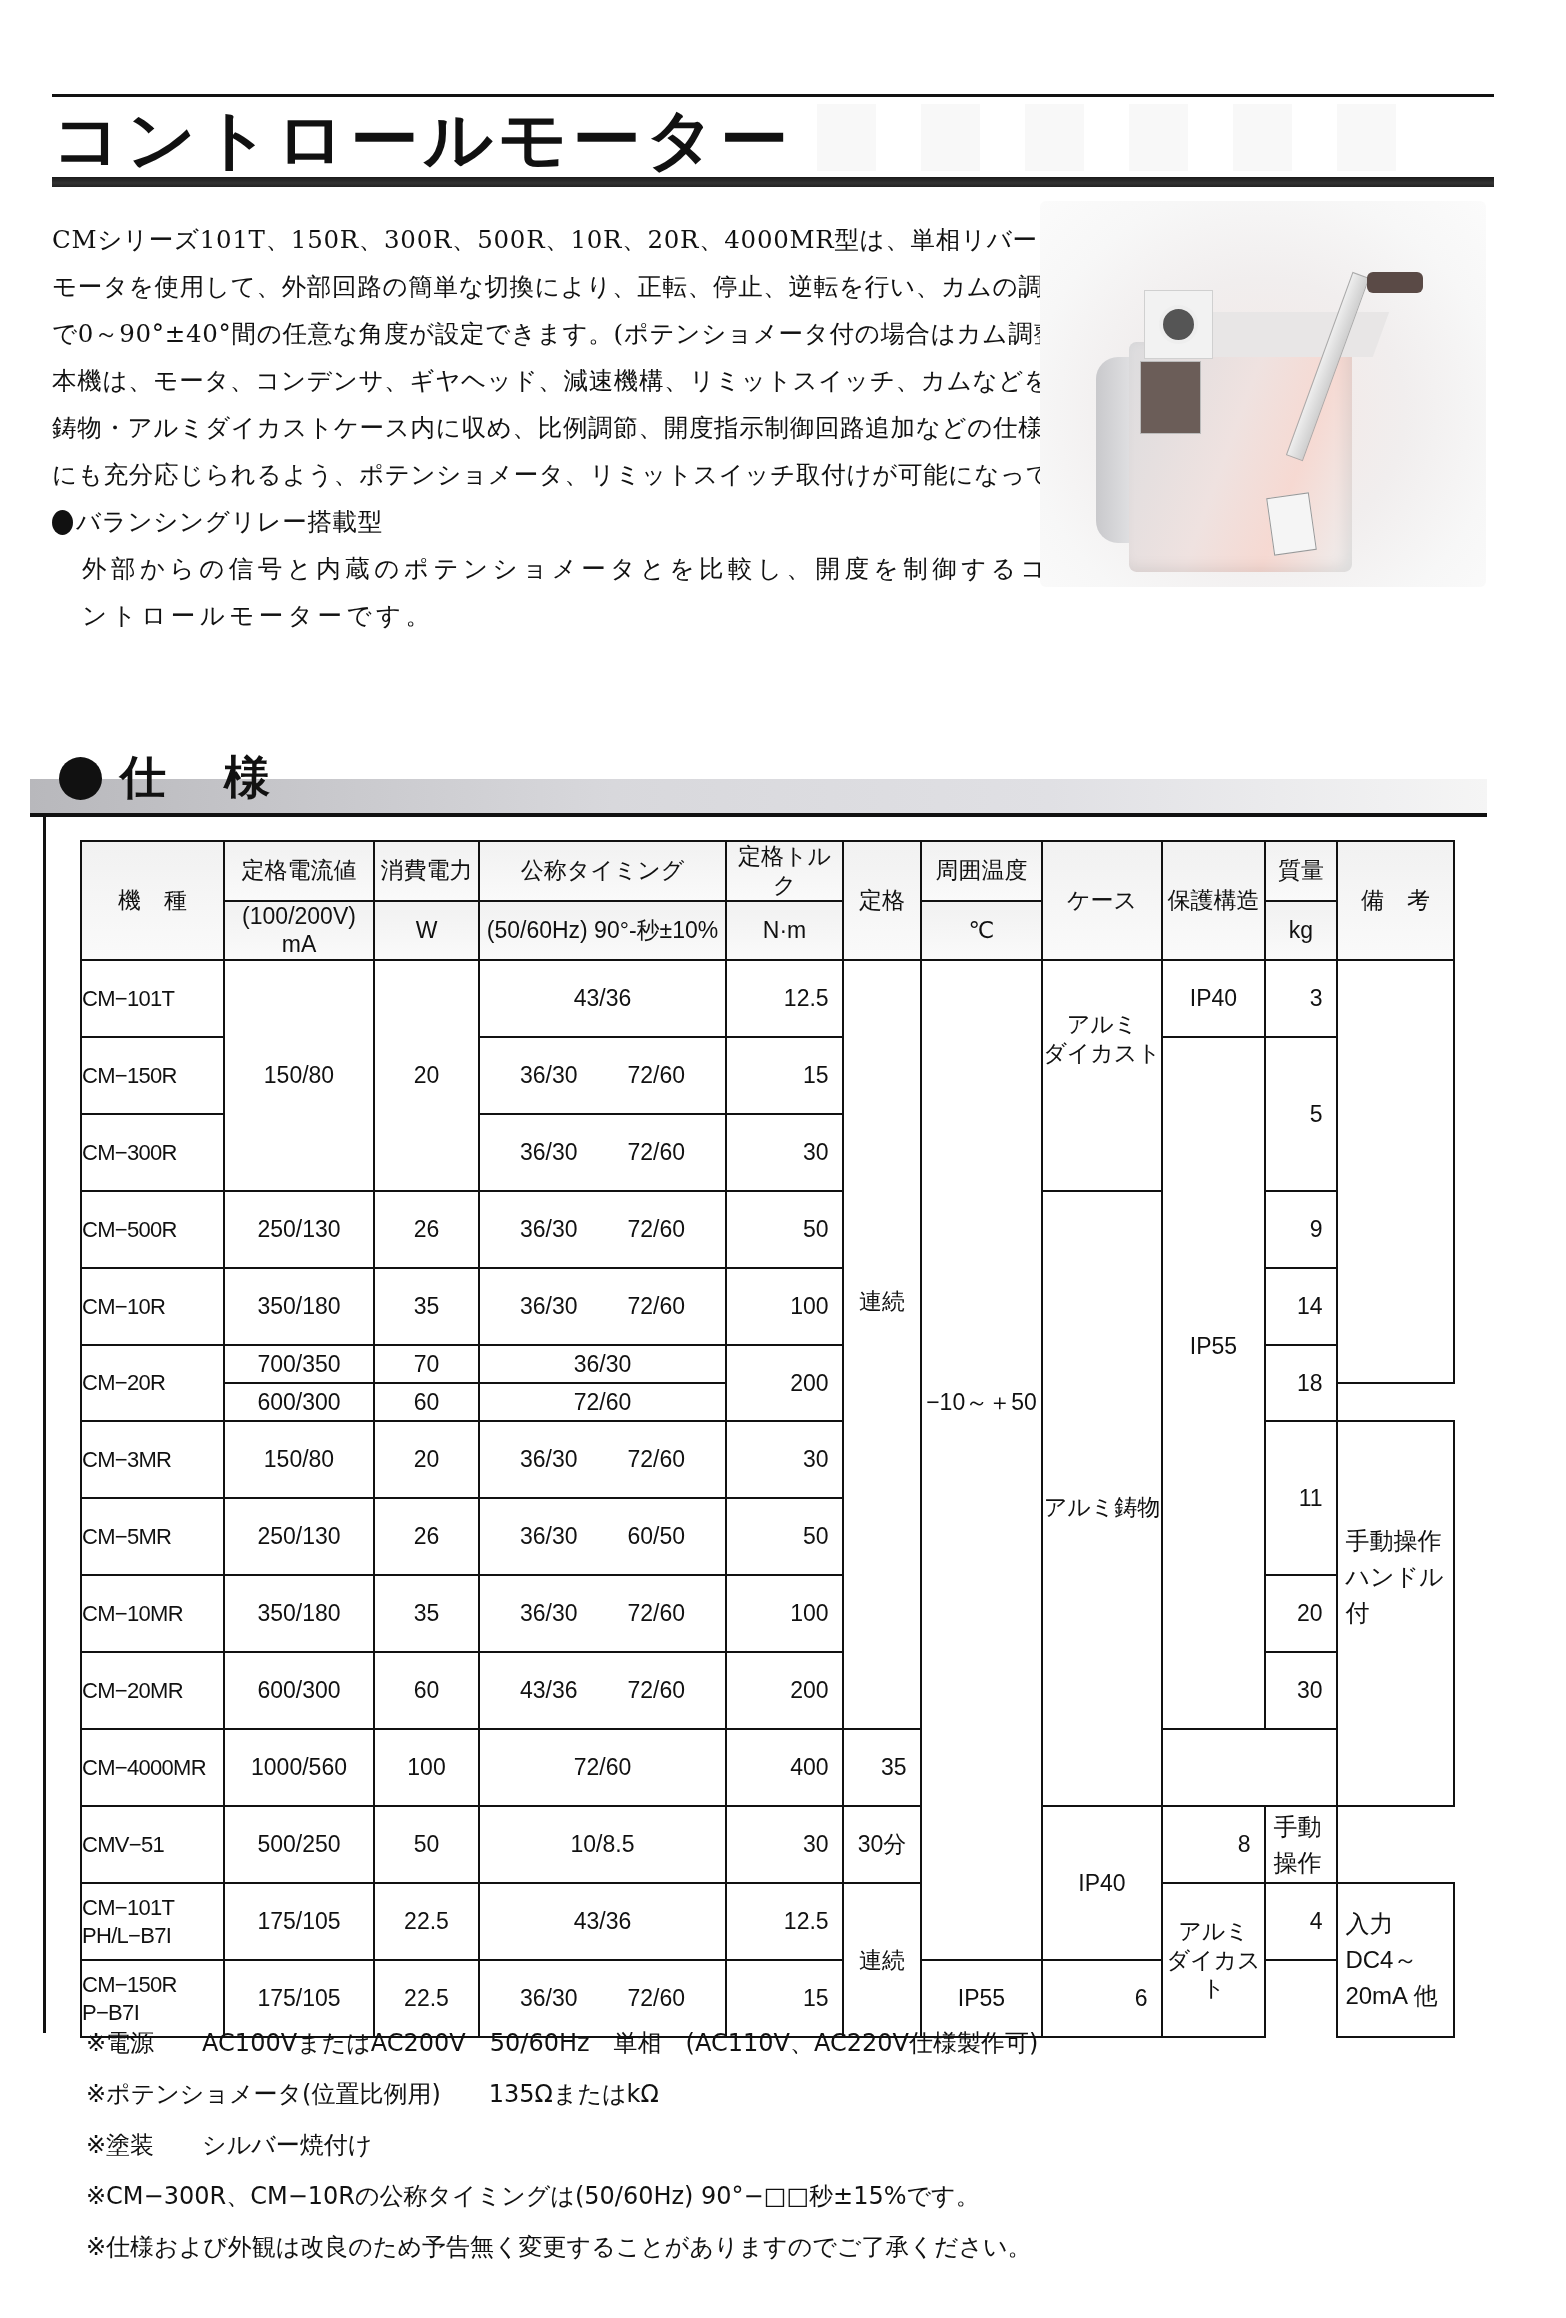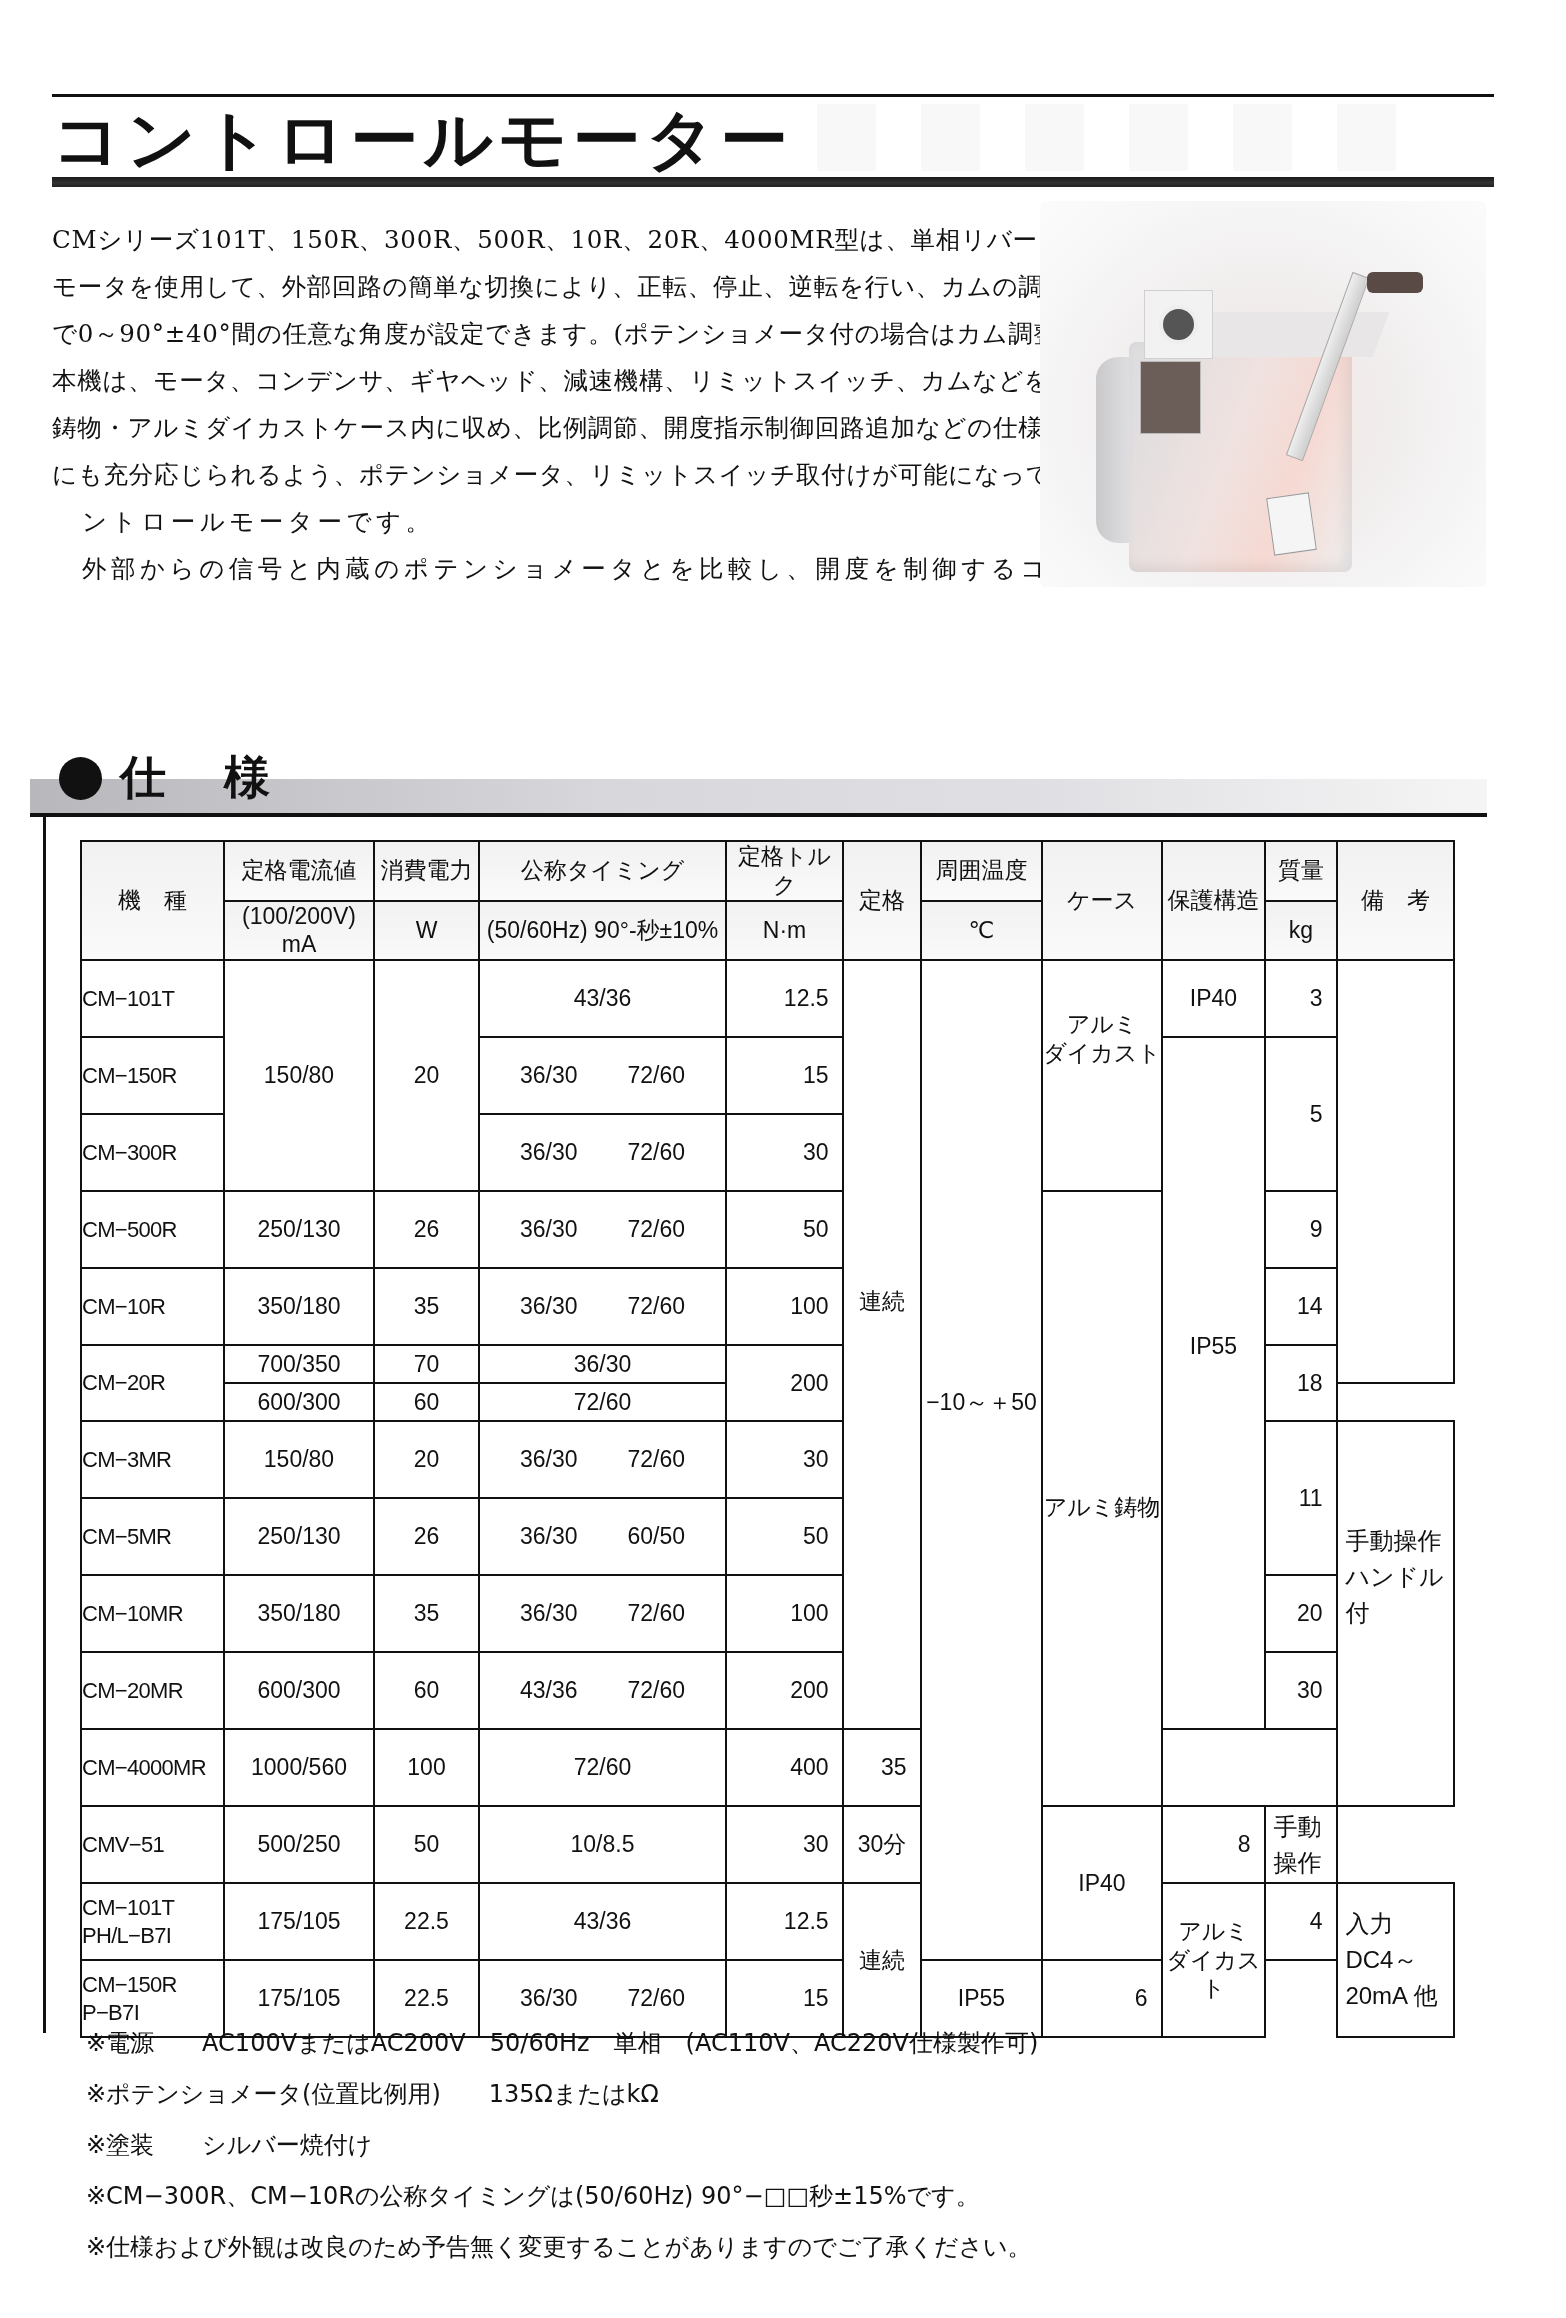--- a/index.html
+++ b/index.html
@@ -76,22 +76,23 @@
 <div class="abs title-text">コントロールモーター</div>
 <div class="abs title-rule-bot"></div>
 
 <div class="abs intro">
   <p>CMシリーズ101T、150R、300R、500R、10R、20R、4000MR型は、単相リバーシブル</p>
   <p>モータを使用して、外部回路の簡単な切換により、正転、停止、逆転を行い、カムの調整</p>
   <p>で0～90°±40°間の任意な角度が設定できます。(ポテンショメータ付の場合はカム調整不可)</p>
   <p>本機は、モータ、コンデンサ、ギヤヘッド、減速機構、リミットスイッチ、カムなどを全てアルミ</p>
   <p>鋳物・アルミダイカストケース内に収め、比例調節、開度指示制御回路追加などの仕様</p>
   <p>にも充分応じられるよう、ポテンショメータ、リミットスイッチ取付けが可能になっています。</p>
+  <p class="bullet-head"><span class="dot"></span><span>バランシングリレー搭載型</span></p>
+  <p class="bullet-body">外部からの信号と内蔵のポテンショメータとを比較し、開度を制御するコ</p>
   <p class="bullet-body">ントロールモーターです。</p>
-  <p class="bullet-body">外部からの信号と内蔵のポテンショメータとを比較し、開度を制御するコ</p>
 </div>
 
 <div class="abs photo">
   <div class="abs motor-side"></div>
   <div class="abs motor-body"></div>
   <div class="abs motor-top"></div>
   <div class="abs motor-box"></div>
   <div class="abs motor-lens"></div>
   <div class="abs motor-panel"></div>
   <div class="abs motor-plate"></div>

